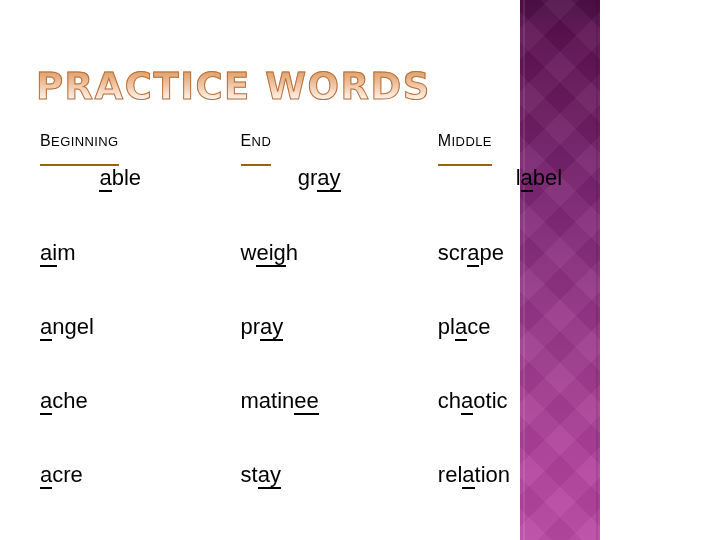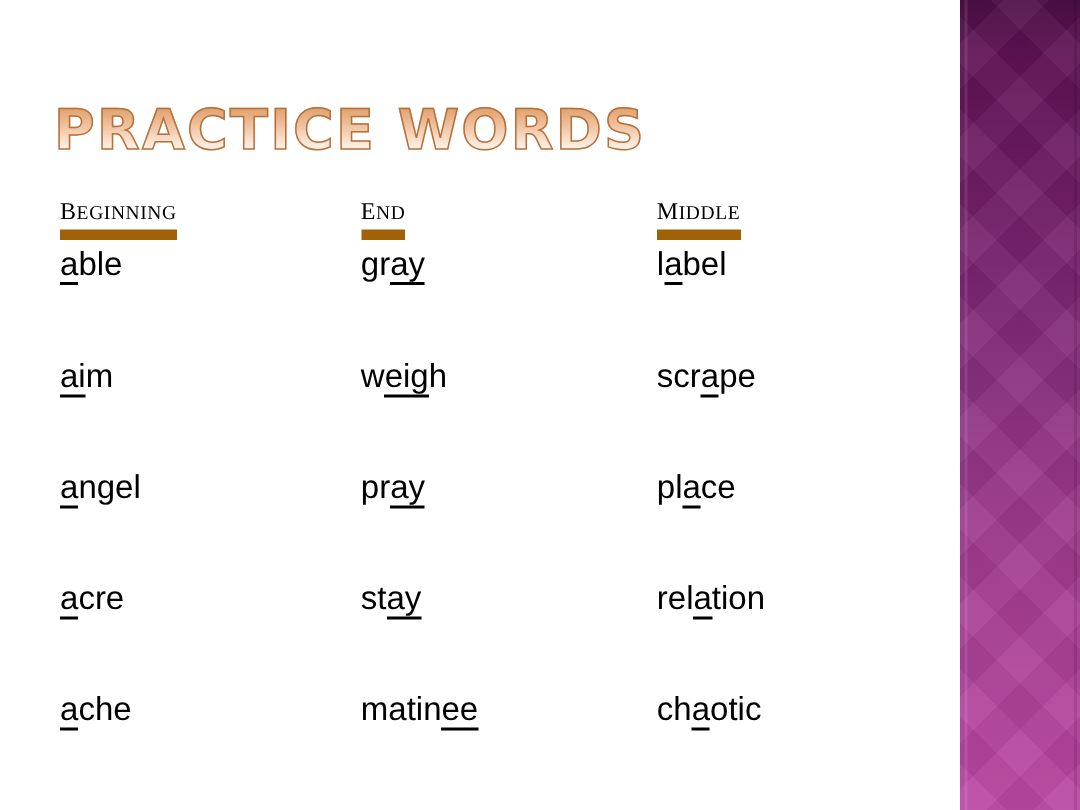--- a/index.html
+++ b/index.html
@@ -13,21 +13,21 @@
   body {
     background: #ffffff;
     font-family: "Liberation Sans", sans-serif;
     position: relative;
   }
 
   
   #slide {
     position: absolute;
     inset: 0;
-    width: 720px;
+    width: 600px;
     height: 540px;
     background: #ffffff;
   }
 
   
   #side-band {
     position: absolute;
     top: 0;
     right: 0;
     width: 80px;
@@ -130,37 +130,36 @@
     height: 36px;
     font-family: "Liberation Sans", sans-serif;
     font-size: 19px;
     line-height: 22px;
   }
 
   .sc {
     font-variant: small-caps;
     text-transform: lowercase;
     letter-spacing: 0.4px;
-    border-bottom: 7px solid #a16207;
-    padding-bottom: 1px;
+    border-bottom: 2px solid #a16207;
+    padding-bottom: 13px;
     display: inline-block;
-    font-family: Liberation Serif, serif;
   }
   
   .sc::first-letter { font-size: 1.18em; }
 
   #word-table tbody td {
     font-family: "Liberation Sans", sans-serif;
     font-size: 22px;
     line-height: 24px;
     height: 74px;
   }
 
   
-  #word-table tbody tr:first-child td { height: 75px; }
+  #word-table tbody tr:first-child td { height: 75px; text-align: center; }
 
   .word u {
     text-decoration: none;
     border-bottom: 2px solid #000;
     padding-bottom: 0px;
   }
 </style>
 </head>
 <body>
 
@@ -226,38 +225,38 @@
         <td>
           <span class="word"><span>pr</span><u>ay</u><span></span></span>
         </td>
         <td>
           <span class="word"><span>pl</span><u>a</u><span>ce</span></span>
         </td>
       </tr>
 
       <tr>
         <td>
+          <span class="word"><span></span><u>a</u><span>che</span></span>
+        </td>
+        <td>
+          <span class="word"><span>matin</span><u>ee</u><span></span></span>
+        </td>
+        <td>
+          <span class="word"><span>ch</span><u>a</u><span>otic</span></span>
+        </td>
+      </tr>
+
+      <tr>
+        <td>
           <span class="word"><span></span><u>a</u><span>cre</span></span>
         </td>
         <td>
           <span class="word"><span>st</span><u>ay</u><span></span></span>
         </td>
         <td>
           <span class="word"><span>rel</span><u>a</u><span>tion</span></span>
-        </td>
-      </tr>
-
-      <tr>
-        <td>
-          <span class="word"><span></span><u>a</u><span>che</span></span>
-        </td>
-        <td>
-          <span class="word"><span>matin</span><u>ee</u><span></span></span>
-        </td>
-        <td>
-          <span class="word"><span>ch</span><u>a</u><span>otic</span></span>
         </td>
       </tr>
 
     </tbody>
   </table>
 
 </div>
 
 </body></html>

